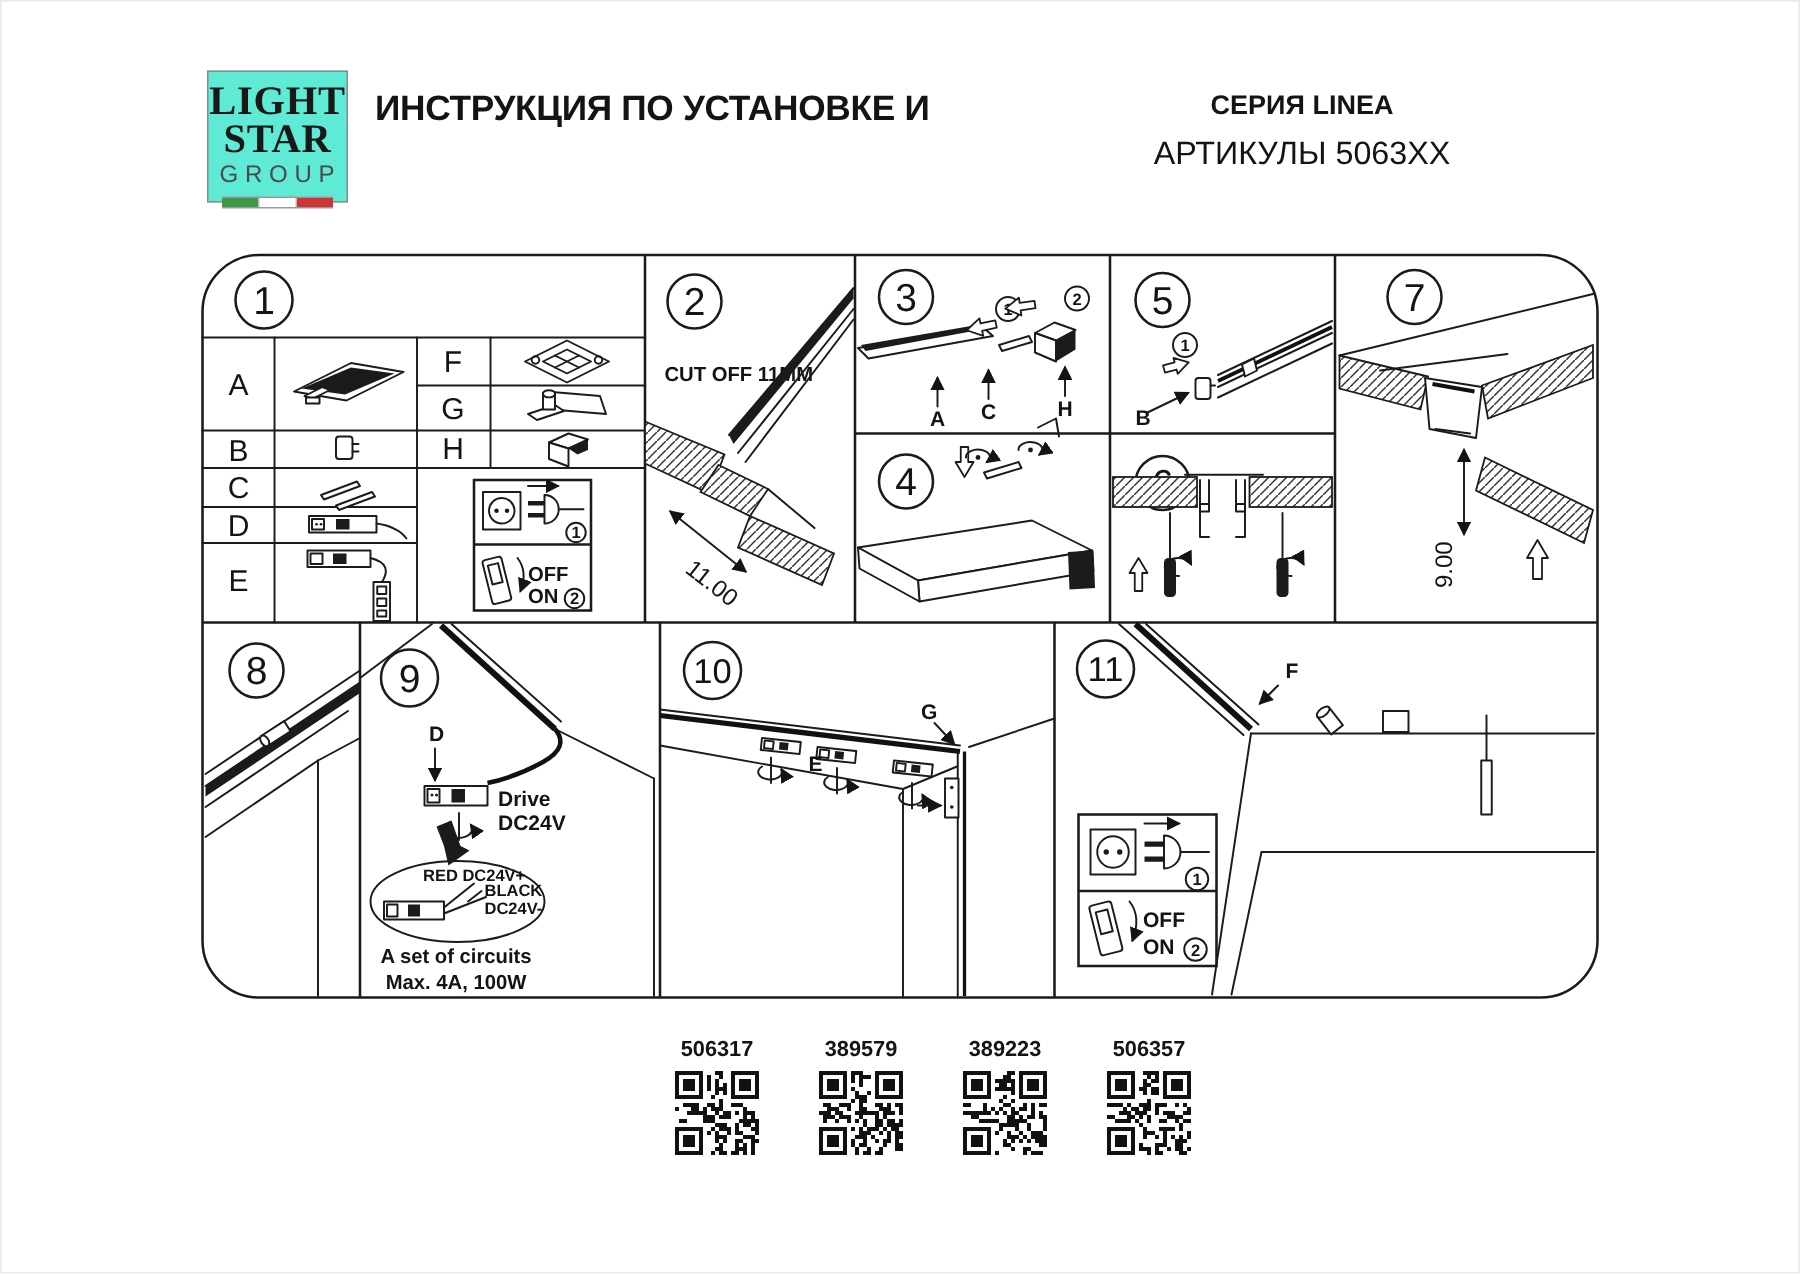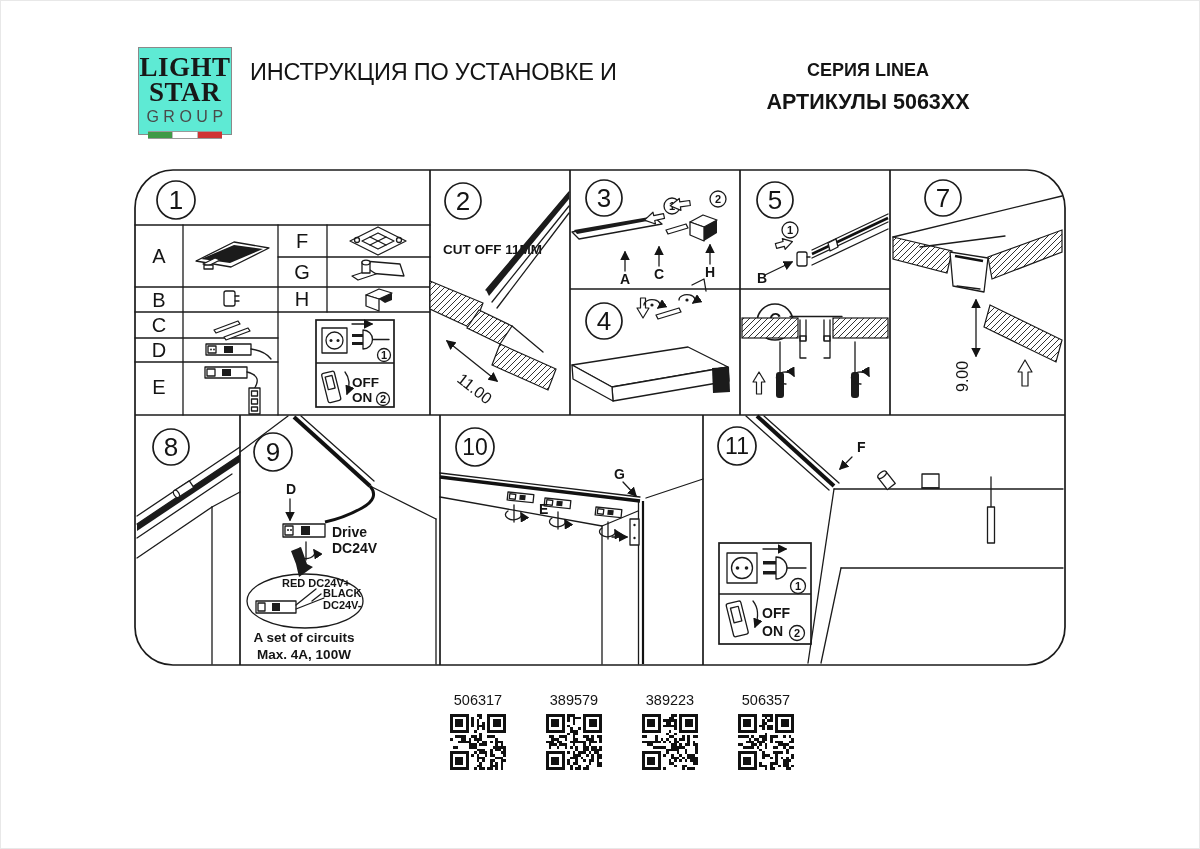--- a/index.html
+++ b/index.html
@@ -9,46 +9,46 @@
   .logo{position:absolute;left:138px;top:47px;width:94px;height:88px;border:1.5px solid #8a8a8a;
         background:#5eead4;box-sizing:border-box;text-align:center;padding-top:7px;}
   .logo-w{font-family:"Liberation Serif",serif;font-weight:bold;font-size:27px;line-height:.92;
           letter-spacing:.5px;color:#181818;}
   .logo-g{font-size:16px;letter-spacing:4.5px;color:#4a4a4a;margin-top:3px;padding-left:4px;}
   .logo-flag{display:flex;height:6px;margin:5px 9px 0 9px;border-top:1px solid #999;border-bottom:1px solid #999;}
   .logo-flag span{flex:1;}
   .fg{background:#3f9a47;}
   .fw{background:#ffffff;border-left:1px solid #bbb;border-right:1px solid #bbb;}
   .fr{background:#cf3434;}
-  .title{position:absolute;left:250px;top:57px;font-weight:normal;font-size:23.5px;line-height:1.28;
+  .title{position:absolute;left:250px;top:57px;font-weight:bold;font-size:23.5px;line-height:1.28;
          letter-spacing:-.2px;color:#141414;}
   .series-block{position:absolute;left:748px;top:60px;width:240px;text-align:center;}
   .series{font-weight:bold;font-size:18px;}
-  .articles{font-weight:bold;font-size:21.5px;margin-top:9px;}
+  .articles{font-weight:normal;font-size:21.5px;margin-top:9px;}
   
   svg.art{position:absolute;left:0;top:0;}
   svg text{font-family:"Liberation Sans",sans-serif;fill:#141414;}
   .ln{stroke:#1b1b1b;stroke-width:1.3;fill:none;stroke-linecap:round;stroke-linejoin:round;}
   .ln2{stroke:#1b1b1b;stroke-width:1.7;fill:none;}
   .fillw{fill:#fff;stroke:#1b1b1b;stroke-width:1.3;stroke-linejoin:round;}
   .filld{fill:#1b1b1b;stroke:none;}
   .hatch{fill:url(#hatch);stroke:#1b1b1b;stroke-width:1.2;}
   .oarrow{fill:#fff;stroke:#1b1b1b;stroke-width:1.2;stroke-linejoin:round;}
   .num{font-size:26px;}
   .num2{font-size:23px;}
   .plbl{font-size:20px;}
   .lbl{font-size:14px;font-weight:bold;}
   .sm{font-size:11px;font-weight:bold;}
   .md{font-size:13.5px;font-weight:bold;}
   .stepn{font-size:11px;font-weight:bold;}
   .dim{font-size:16px;}
   
   .qr-row{position:absolute;left:440px;top:692px;display:flex;gap:20px;}
   .qr-item{width:76px;text-align:center;}
-  .qr-num{font-weight:normal;font-size:14.5px;margin-bottom:6px;}
+  .qr-num{font-weight:bold;font-size:14.5px;margin-bottom:6px;}
   .qr-code{width:56px;height:56px;margin:0 auto;}
 </style>
 </head>
 <body>
 
 <div class="page">
 
   <div class="logo">
     <div class="logo-w">LIGHT</div>
     <div class="logo-w">STAR</div>

